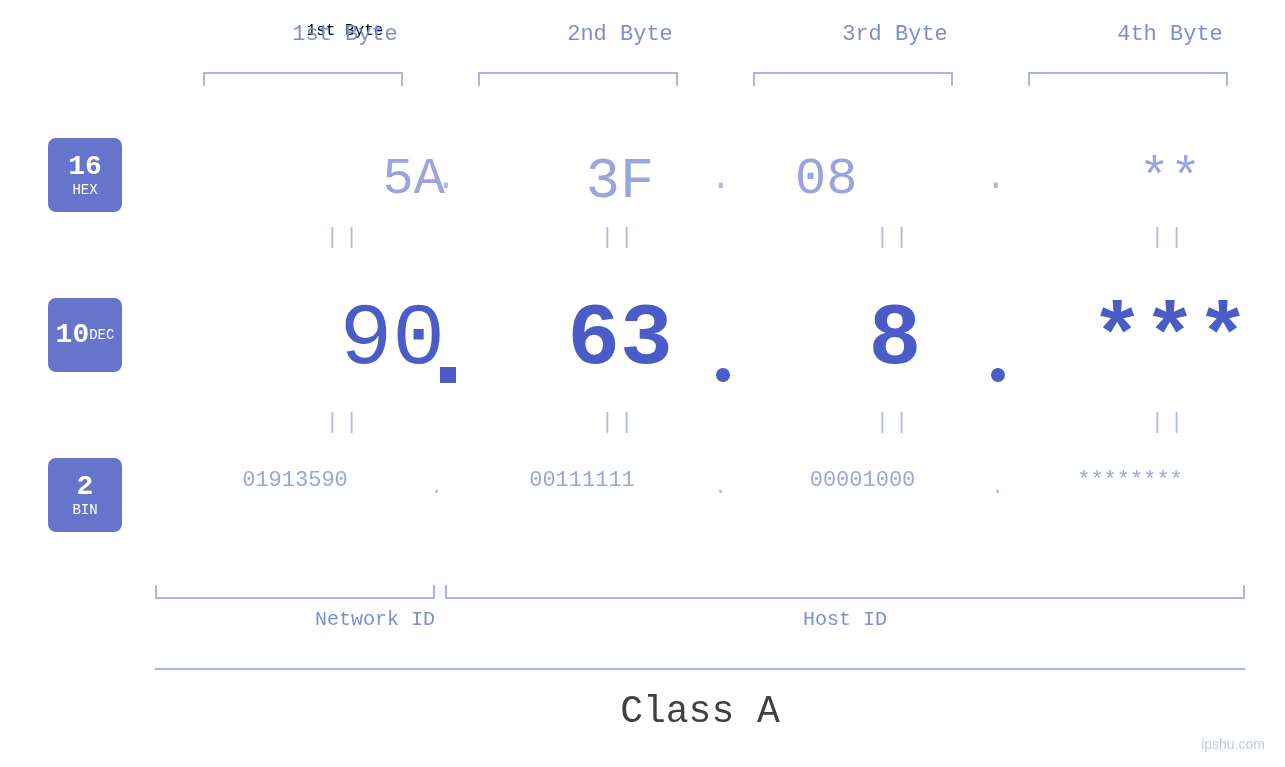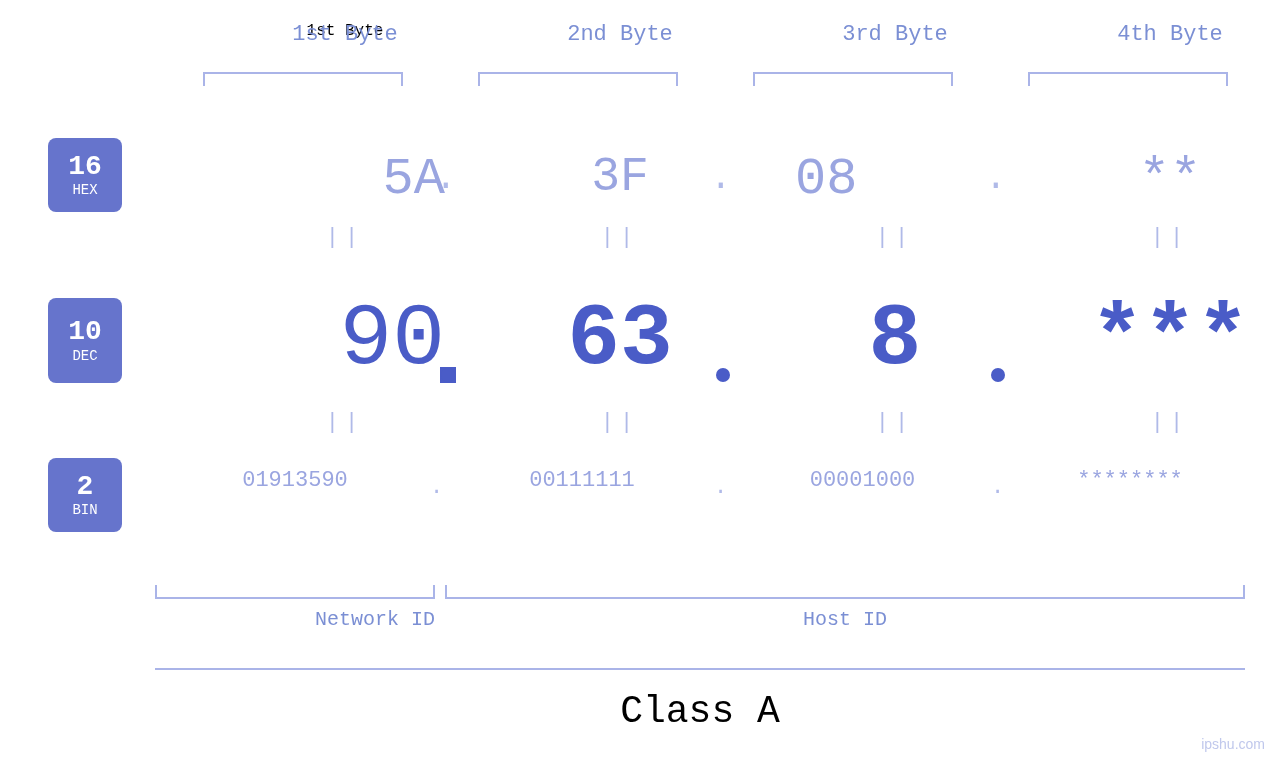--- a/index.html
+++ b/index.html
@@ -44,32 +44,32 @@
   <div style="position:absolute; top:72px; left:753px; width:200px; height:14px; border-top:2px solid #aab4e8; border-left:2px solid #aab4e8; border-right:2px solid #aab4e8;"></div>
   <div style="position:absolute; top:72px; left:1028px; width:200px; height:14px; border-top:2px solid #aab4e8; border-left:2px solid #aab4e8; border-right:2px solid #aab4e8;"></div>
 
   <div style="position:absolute; top:138px; left:48px; width:74px; height:74px; background:#6674cc; border-radius:8px; display:flex; flex-direction:column; align-items:center; justify-content:center; color:white;">
     <span style="font-size:28px; font-weight:bold; line-height:1.1;">16</span>
     <span style="font-size:14px;">HEX</span>
   </div>
 
   <div style="position:absolute; top:150px; left:245px; width:200px; text-align:right; color:#9aa5e0; font-size:52px; font-family:'Courier New',monospace;">5A</div>
   <div style="position:absolute; top:158px; left:435px; color:#b0bae8; font-size:36px; font-family:'Courier New',monospace;">.</div>
-  <div style="position:absolute; top:150px; left:520px; width:200px; text-align:center; color:#9aa5e0; font-size:48px; font-family:'Courier New',monospace;">3F</div>
+  <div style="position:absolute; top:150px; left:520px; width:200px; text-align:center; color:#9aa5e0; font-size:57px; font-family:'Courier New',monospace;">3F</div>
   <div style="position:absolute; top:158px; left:710px; color:#b0bae8; font-size:36px; font-family:'Courier New',monospace;">.</div>
   <div style="position:absolute; top:150px; left:795px; width:200px; text-align:left; color:#9aa5e0; font-size:52px; font-family:'Courier New',monospace;">08</div>
   <div style="position:absolute; top:158px; left:985px; color:#b0bae8; font-size:36px; font-family:'Courier New',monospace;">.</div>
   <div style="position:absolute; top:150px; left:1070px; width:200px; text-align:center; color:#9aa5e0; font-size:52px; font-family:'Courier New',monospace;">**</div>
 
   <div style="position:absolute; top:225px; left:245px; width:200px; text-align:center; color:#b0bae8; font-size:22px; letter-spacing:6px; font-family:'Courier New',monospace;">||</div>
   <div style="position:absolute; top:225px; left:520px; width:200px; text-align:center; color:#b0bae8; font-size:22px; letter-spacing:6px; font-family:'Courier New',monospace;">||</div>
   <div style="position:absolute; top:225px; left:795px; width:200px; text-align:center; color:#b0bae8; font-size:22px; letter-spacing:6px; font-family:'Courier New',monospace;">||</div>
   <div style="position:absolute; top:225px; left:1070px; width:200px; text-align:center; color:#b0bae8; font-size:22px; letter-spacing:6px; font-family:'Courier New',monospace;">||</div>
 
-  <div style="position:absolute; top:298px; left:48px; width:74px; height:85px; background:#6674cc; border-radius:8px; display:flex; flex-direction:column; align-items:center; justify-content:center; color:white;">
+  <div style="position:absolute; top:298px; left:48px; width:74px; height:74px; background:#6674cc; border-radius:8px; display:flex; align-items:center; justify-content:center; color:white;">
     <span style="font-size:28px; font-weight:bold; line-height:1.1;">10</span>
     <span style="font-size:14px;">DEC</span>
   </div>
 
   <div style="position:absolute; top:290px; left:245px; width:200px; text-align:right; color:#4a5cc7; font-size:88px; font-weight:normal; font-family:'Courier New',monospace;">90</div>
 
   <div style="position:absolute; top:367px; left:440px; width:16px; height:16px; background:#4a5cc7; border-radius:50;">
     <svg width="16" height="16">
         <circle cx="8" cy="8" r="7" fill="#4a5cc7"></circle>
       </svg>
@@ -114,17 +114,17 @@
   <div style="position:absolute; top:585px; left:155px; width:280px; height:14px; border-bottom:2px solid #aab4e8; border-left:2px solid #aab4e8; border-right:2px solid #aab4e8;"></div>
 
   <div style="position:absolute; top:585px; left:445px; width:800px; height:14px; border-bottom:2px solid #aab4e8; border-left:2px solid #aab4e8; border-right:2px solid #aab4e8;"></div>
 
   <div style="position:absolute; top:608px; left:155px; width:280px; text-align:right; color:#7b8fd4; font-size:20px; font-family:Liberation Mono, monospace;">Network ID</div>
 
   <div style="position:absolute; top:608px; left:445px; width:800px; text-align:center; color:#7b8fd4; font-size:20px; font-family:'Courier New',monospace;">Host ID</div>
 
   <div style="position:absolute; top:668px; left:155px; width:1090px; height:2px; background:#aab4e8;"></div>
 
-  <div style="position:absolute; top:690px; left:155px; width:1090px; text-align:center; color:#000000; font-size:38px; font-family:'Courier New',monospace;">Class A</div>
+  <div style="position:absolute; top:690px; left:155px; width:1090px; text-align:center; color:#404040; font-size:38px; font-family:'Courier New',monospace;">Class A</div>
 
   <div style="position:absolute; bottom:15px; right:20px; color:#c0c8ec; font-size:14px; font-family:Arial,sans-serif;margin-left:36px;">ipshu.com</div>
 
 </div>
 
 </body></html>

